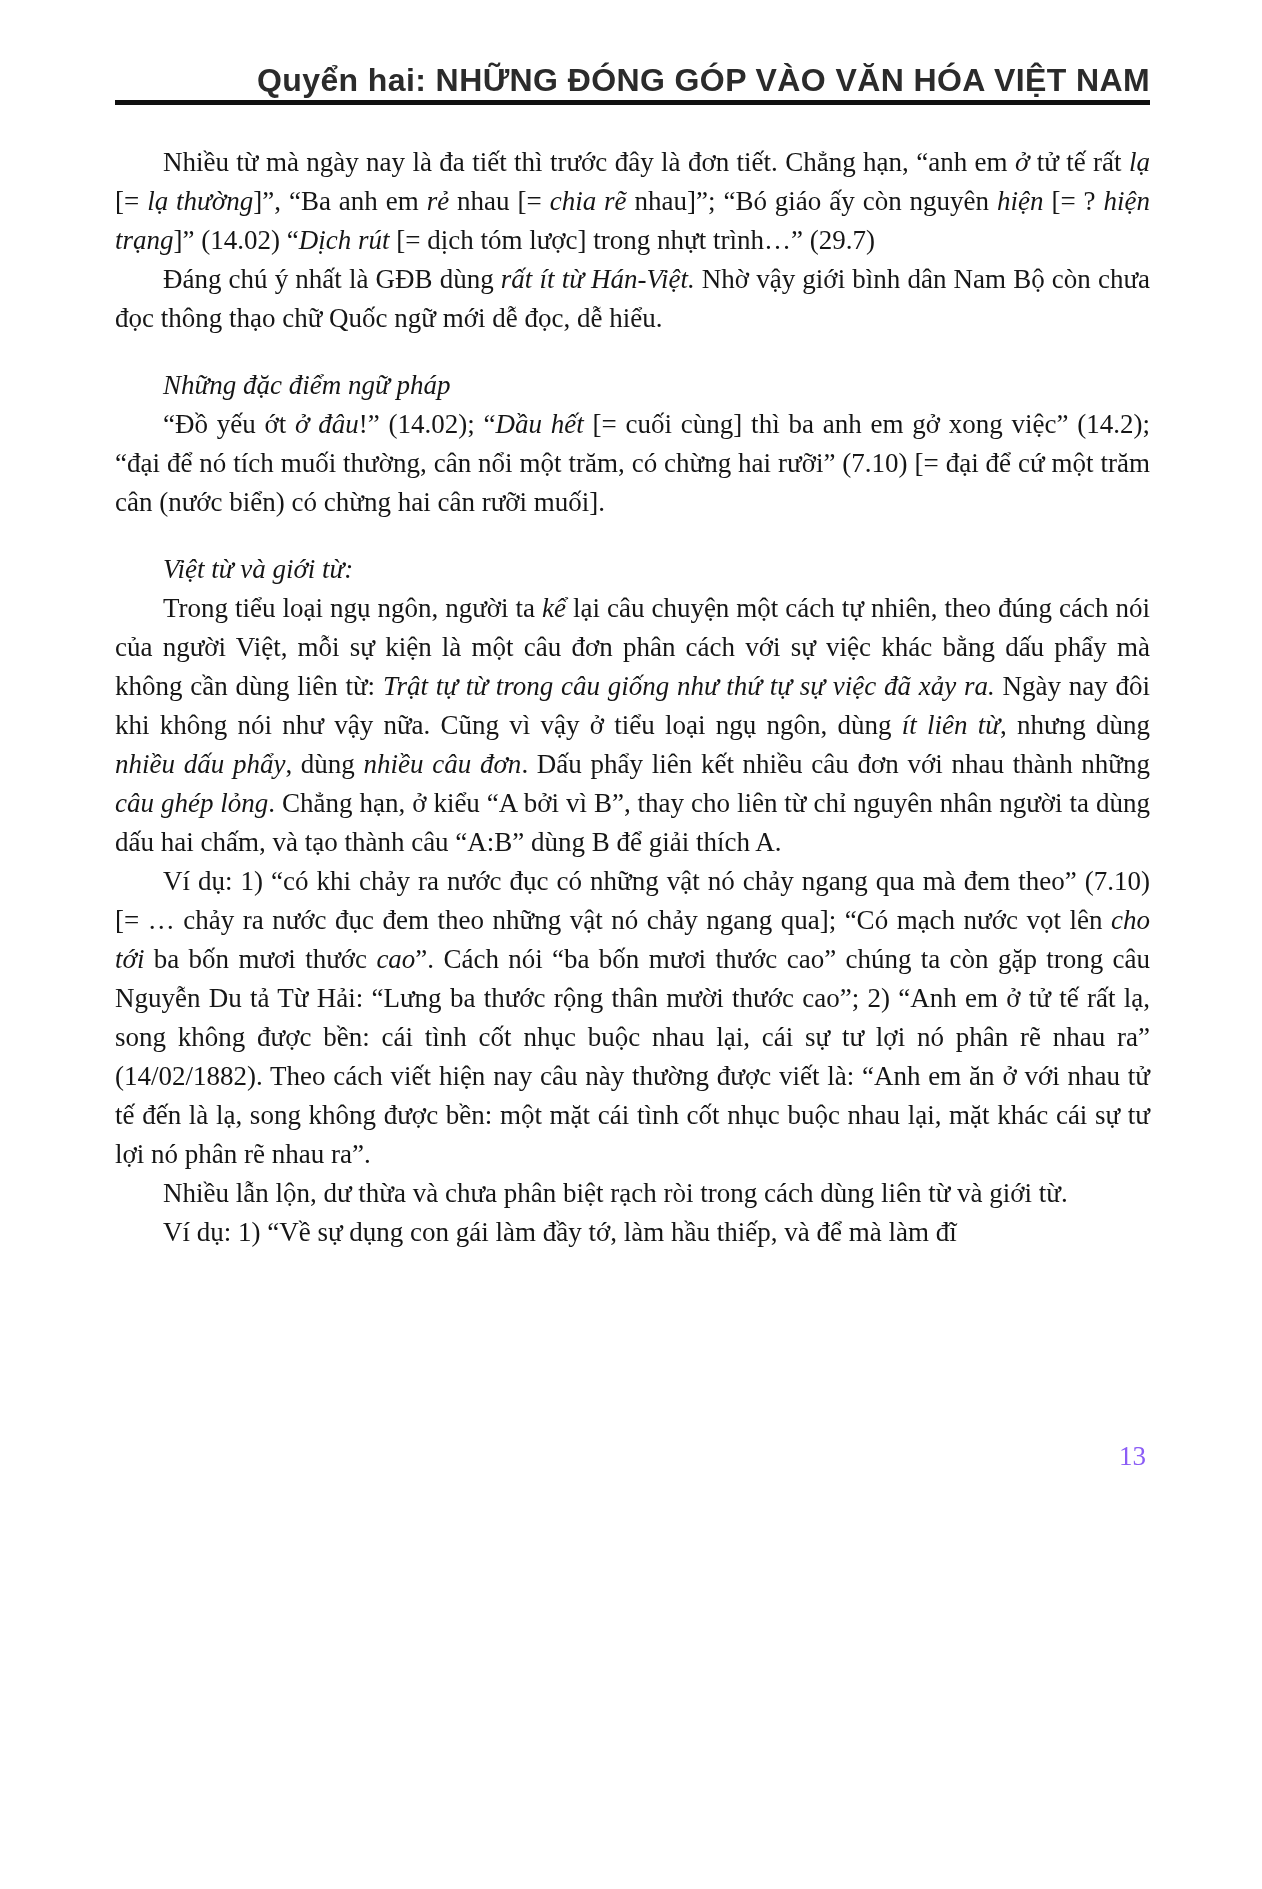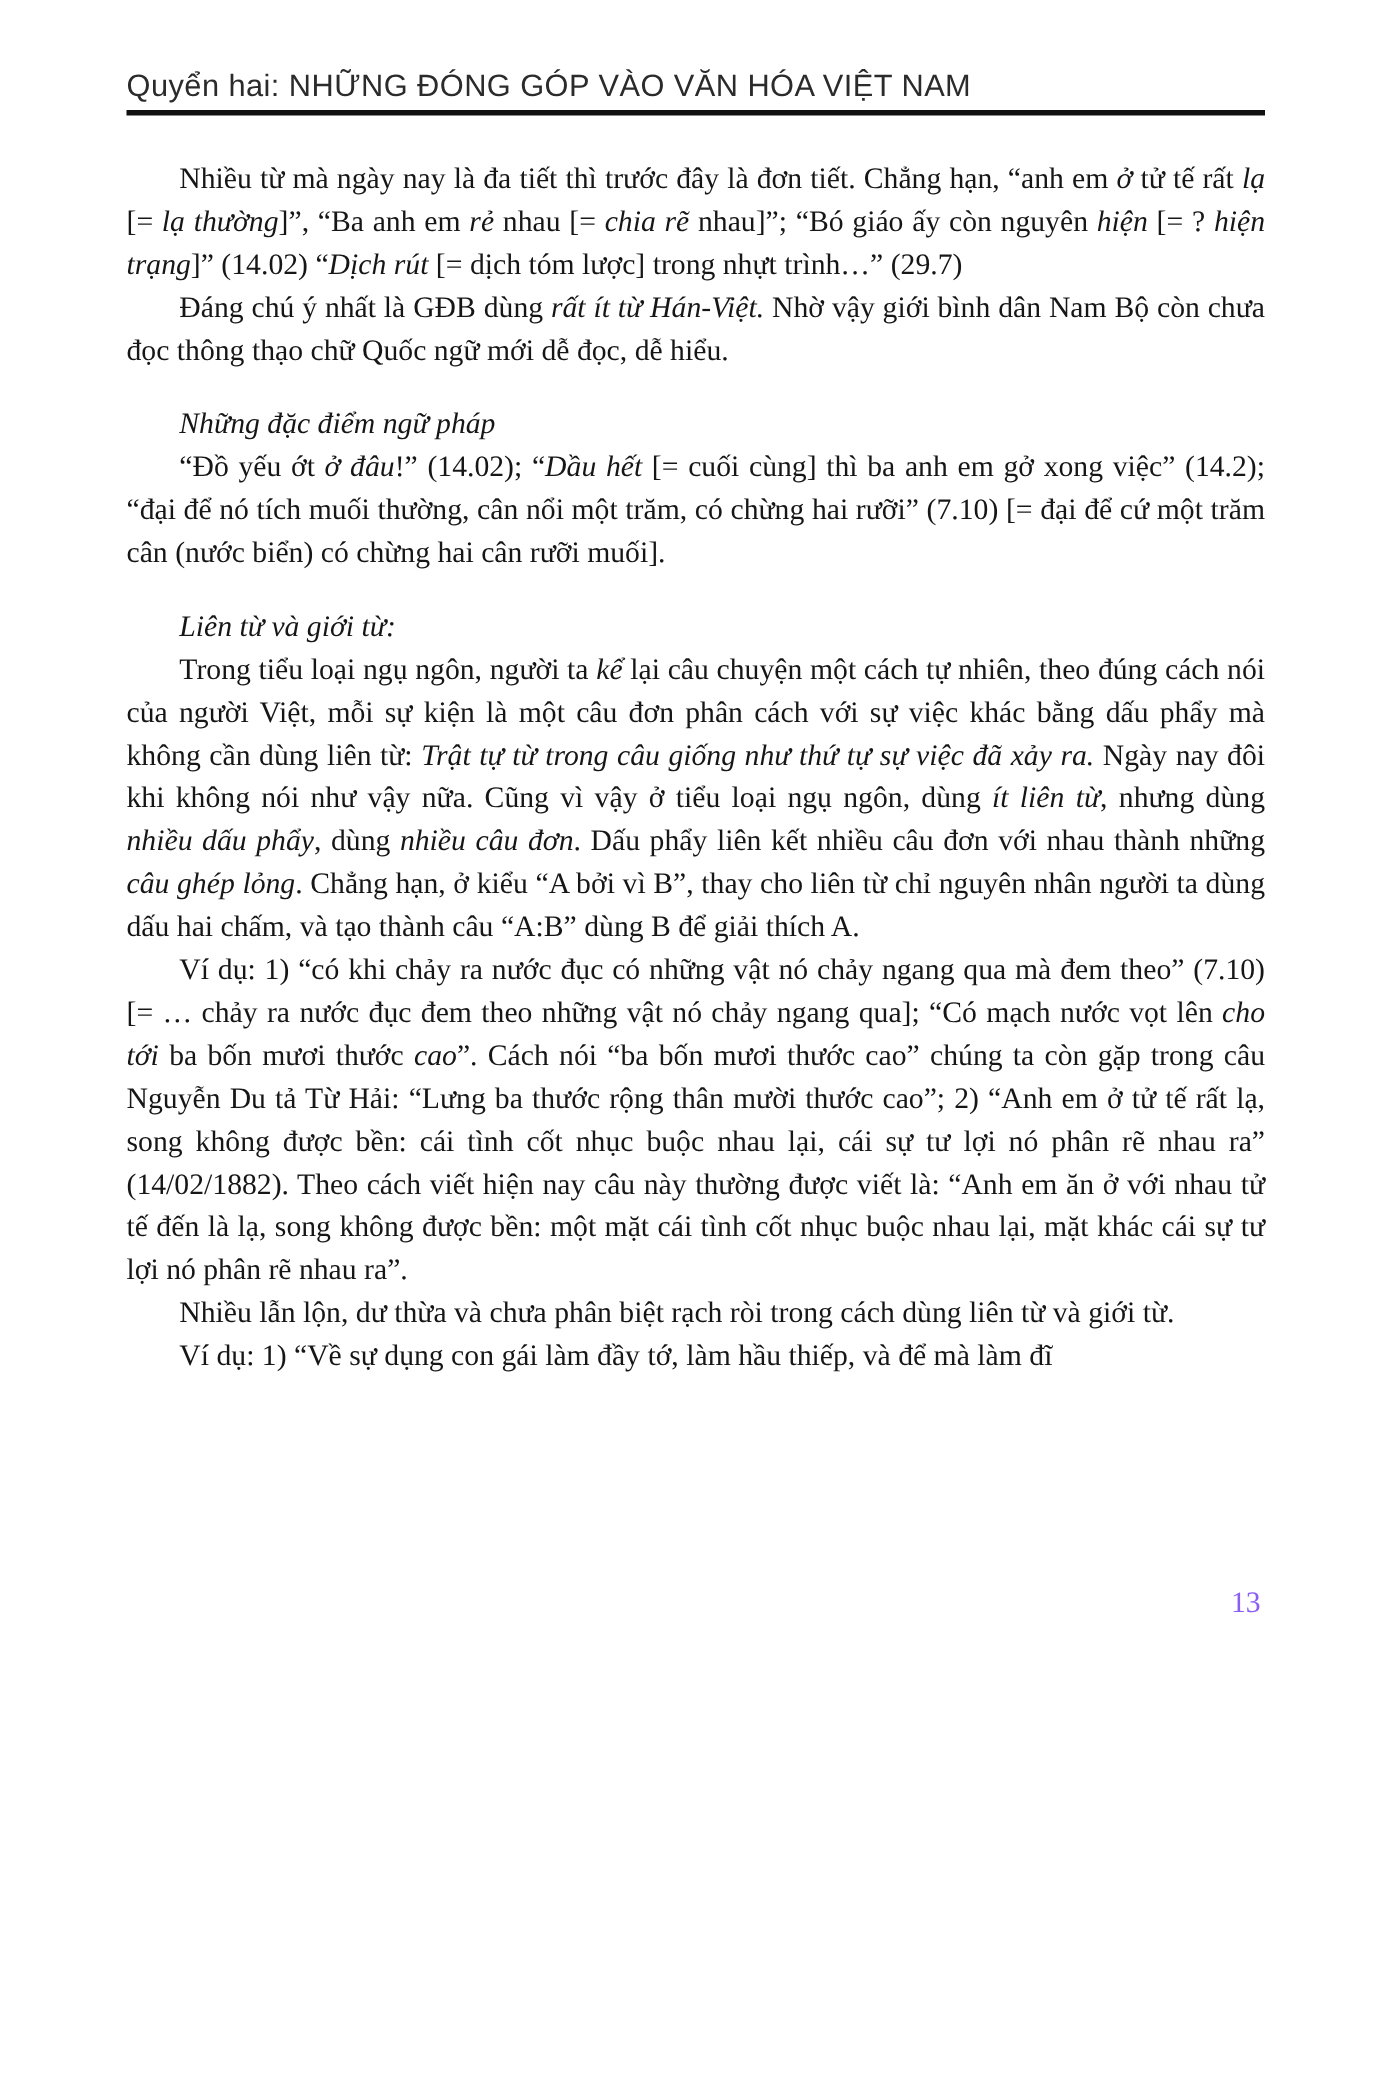--- a/index.html
+++ b/index.html
@@ -10,26 +10,27 @@
     background: #ffffff;
     font-family: "Liberation Serif", serif;
     color: #161616;
     overflow: hidden;
   }
   .running-header {
     position: absolute;
     top: 62px;
     left: 115px;
     right: 112px;
-    text-align: left;
+    text-align: right;
     font-family: "Liberation Sans", sans-serif;
-    font-size: 28px;
+    font-size: 32px;
     letter-spacing: 0.4px;
     color: #2b2b2b;
     white-space: nowrap;
+    font-weight: bold;
   }
   .header-rule {
     position: absolute;
     top: 100px;
     left: 115px;
     right: 112px;
     height: 5px;
     background: #101010;
   }
   .content {
@@ -58,21 +59,21 @@
 
 <div class="page">
   <div class="running-header">Quyển hai: NHỮNG ĐÓNG GÓP VÀO VĂN HÓA VIỆT NAM</div>
   <div class="header-rule"></div>
 
   <div class="content">
       <p class="para body"><span>Nhiều từ mà ngày nay là đa tiết thì trước đây là đơn tiết. Chẳng hạn, “anh em </span><span class="italic">ở</span><span> tử tế rất </span><span class="italic">lạ</span><span> [= </span><span class="italic">lạ thường</span><span>]”, “Ba anh em </span><span class="italic">rẻ</span><span> nhau [= </span><span class="italic">chia rẽ</span><span> nhau]”; “Bó giáo ấy còn nguyên </span><span class="italic">hiện</span><span> [= ? </span><span class="italic">hiện trạng</span><span>]” (14.02) “</span><span class="italic">Dịch rút</span><span> [= dịch tóm lược] trong nhựt trình…” (29.7)</span></p>
       <p class="para body"><span>Đáng chú ý nhất là GĐB dùng </span><span class="italic">rất ít từ Hán-Việt.</span><span> Nhờ vậy giới bình dân Nam Bộ còn chưa đọc thông thạo chữ Quốc ngữ mới dễ đọc, dễ hiểu.</span></p>
       <p class="para subhead"><span class="italic">Những đặc điểm ngữ pháp</span></p>
       <p class="para body"><span>“Đồ yếu ớt </span><span class="italic">ở đâu</span><span>!” (14.02); “</span><span class="italic">Dầu hết</span><span> [= cuối cùng] thì ba anh em gở xong việc” (14.2); “đại để nó tích muối thường, cân nổi một trăm, có chừng hai rưỡi” (7.10) [= đại để cứ một trăm cân (nước biển) có chừng hai cân rưỡi muối].</span></p>
-      <p class="para subhead"><span class="italic">Liên từ và giới từ:</span></p>
+      <p class="para subhead"><span class="italic">Việt từ và giới từ:</span></p>
       <p class="para body"><span>Trong tiểu loại ngụ ngôn, người ta </span><span class="italic">kể</span><span> lại câu chuyện một cách tự nhiên, theo đúng cách nói của người Việt, mỗi sự kiện là một câu đơn phân cách với sự việc khác bằng dấu phẩy mà không cần dùng liên từ: </span><span class="italic">Trật tự từ trong câu giống như thứ tự sự việc đã xảy ra.</span><span> Ngày nay đôi khi không nói như vậy nữa. Cũng vì vậy ở tiểu loại ngụ ngôn, dùng </span><span class="italic">ít liên từ</span><span>, nhưng dùng </span><span class="italic">nhiều dấu phẩy</span><span>, dùng </span><span class="italic">nhiều câu đơn</span><span>. Dấu phẩy liên kết nhiều câu đơn với nhau thành những </span><span class="italic">câu ghép lỏng</span><span>. Chẳng hạn, ở kiểu “A bởi vì B”, thay cho liên từ chỉ nguyên nhân người ta dùng dấu hai chấm, và tạo thành câu “A:B” dùng B để giải thích A.</span></p>
       <p class="para body"><span>Ví dụ: 1) “có khi chảy ra nước đục có những vật nó chảy ngang qua mà đem theo” (7.10) [= … chảy ra nước đục đem theo những vật nó chảy ngang qua]; “Có mạch nước vọt lên </span><span class="italic">cho tới</span><span> ba bốn mươi thước </span><span class="italic">cao</span><span>”. Cách nói “ba bốn mươi thước cao” chúng ta còn gặp trong câu Nguyễn Du tả Từ Hải: “Lưng ba thước rộng thân mười thước cao”; 2) “Anh em ở tử tế rất lạ, song không được bền: cái tình cốt nhục buộc nhau lại, cái sự tư lợi nó phân rẽ nhau ra” (14/02/1882). Theo cách viết hiện nay câu này thường được viết là: “Anh em ăn ở với nhau tử tế đến là lạ, song không được bền: một mặt cái tình cốt nhục buộc nhau lại, mặt khác cái sự tư lợi nó phân rẽ nhau ra”.</span></p>
       <p class="para body"><span>Nhiều lẫn lộn, dư thừa và chưa phân biệt rạch ròi trong cách dùng liên từ và giới từ.</span></p>
       <p class="para body"><span>Ví dụ: 1) “Về sự dụng con gái làm đầy tớ, làm hầu thiếp, và để mà làm đĩ</span></p>
     </div>
 
   <div class="page-number">13</div>
 </div>
 
 </body></html>

